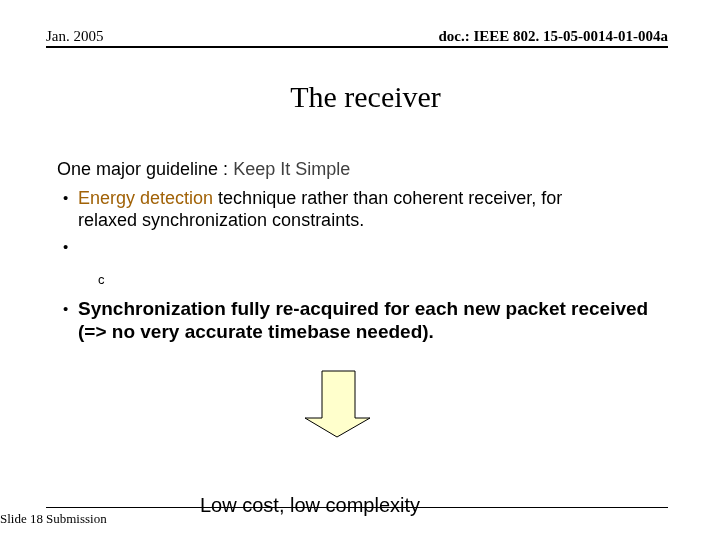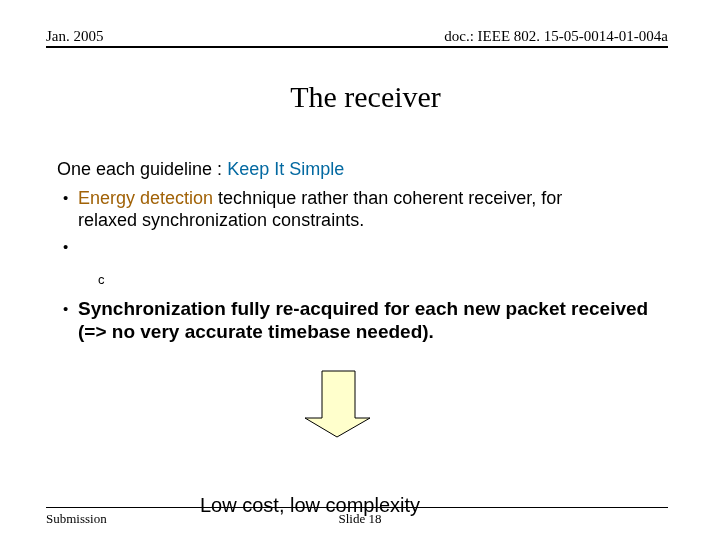--- a/index.html
+++ b/index.html
@@ -15,42 +15,42 @@
 
   
   .hdr-left {
     position: absolute; left: 46px; top: 28px;
     font-family: "Liberation Serif", serif;
     font-weight: normal; font-size: 15px;
   }
   .hdr-right {
     position: absolute; right: 52px; top: 28px;
     font-family: "Liberation Serif", serif;
-    font-weight: normal; font-size: 15px;
+    font-weight: bold; font-size: 15px;
   }
   .hdr-rule {
     position: absolute; left: 46px; right: 52px; top: 46px;
     border-top: 2px solid #000000;
   }
 
   
   .title {
     position: absolute; left: 0; right: 0; top: 80px;
     text-align: center;
     font-family: "Liberation Serif", serif;
     font-size: 30px; font-weight: 400; padding-left: 11px;
   }
 
   
   .body-block {
     position: absolute; left: 57px; top: 158px; width: 614px;
     font-size: 18px; line-height: 22px;
   }
   .guideline { margin: 0; }
-  .red   { color: #0369a1; }
+  .red   { color: #404040; }
   .green { color: #a16207; }
 
   .bullet { display: flex; align-items: flex-start; }
   .bullet .marker {
     flex: 0 0 21px; box-sizing: border-box; padding-left: 6px;
     font-size: 15px;
   }
   .b1 { margin-top: 7px; }
   .b1 .txt { width: 548px; }
   .b2 { margin-top: 5px; }
@@ -78,37 +78,37 @@
   
   .ftr-rule {
     position: absolute; left: 46px; right: 52px; top: 507px;
     border-top: 1px solid #000000;
   }
   .ftr-left, .ftr-center, .ftr-right {
     font-family: "Liberation Serif", serif;
     font-size: 13px; font-weight: 400;
   }
   .ftr-left   { position: absolute; left: 46px; top: 511px; }
-  .ftr-center { position: absolute; left: 0; right: 0; top: 511px; text-align: center; }
+  .ftr-center { position: absolute; left: 0; right: 0; top: 511px; text-align: left; }
   .ftr-right  { position: absolute; right: 52px; top: 511px; margin-top: 40px; }
 </style>
 </head>
 <body>
 
 <div class="slide">
 
   <div class="hdr-left">Jan. 2005</div>
   <div class="hdr-right">doc.: IEEE 802. 15-05-0014-01-004a</div>
   <div class="hdr-rule"></div>
 
   <div class="title">The receiver</div>
 
   <div class="body-block">
 
-    <p class="guideline"><span>One each guideline :</span>
+    <p class="guideline"><span>One major guideline :</span>
       <span class="red">Keep It Simple</span></p>
 
     <div class="bullet b1">
       <span class="marker">•</span>
       <span class="txt"><span class="green">Energy detection</span>
         <span>technique rather than coherent receiver, for relaxed synchronization constraints.</span></span>
     </div>
 
     <div class="bullet b2">
       <span class="marker">•</span>

